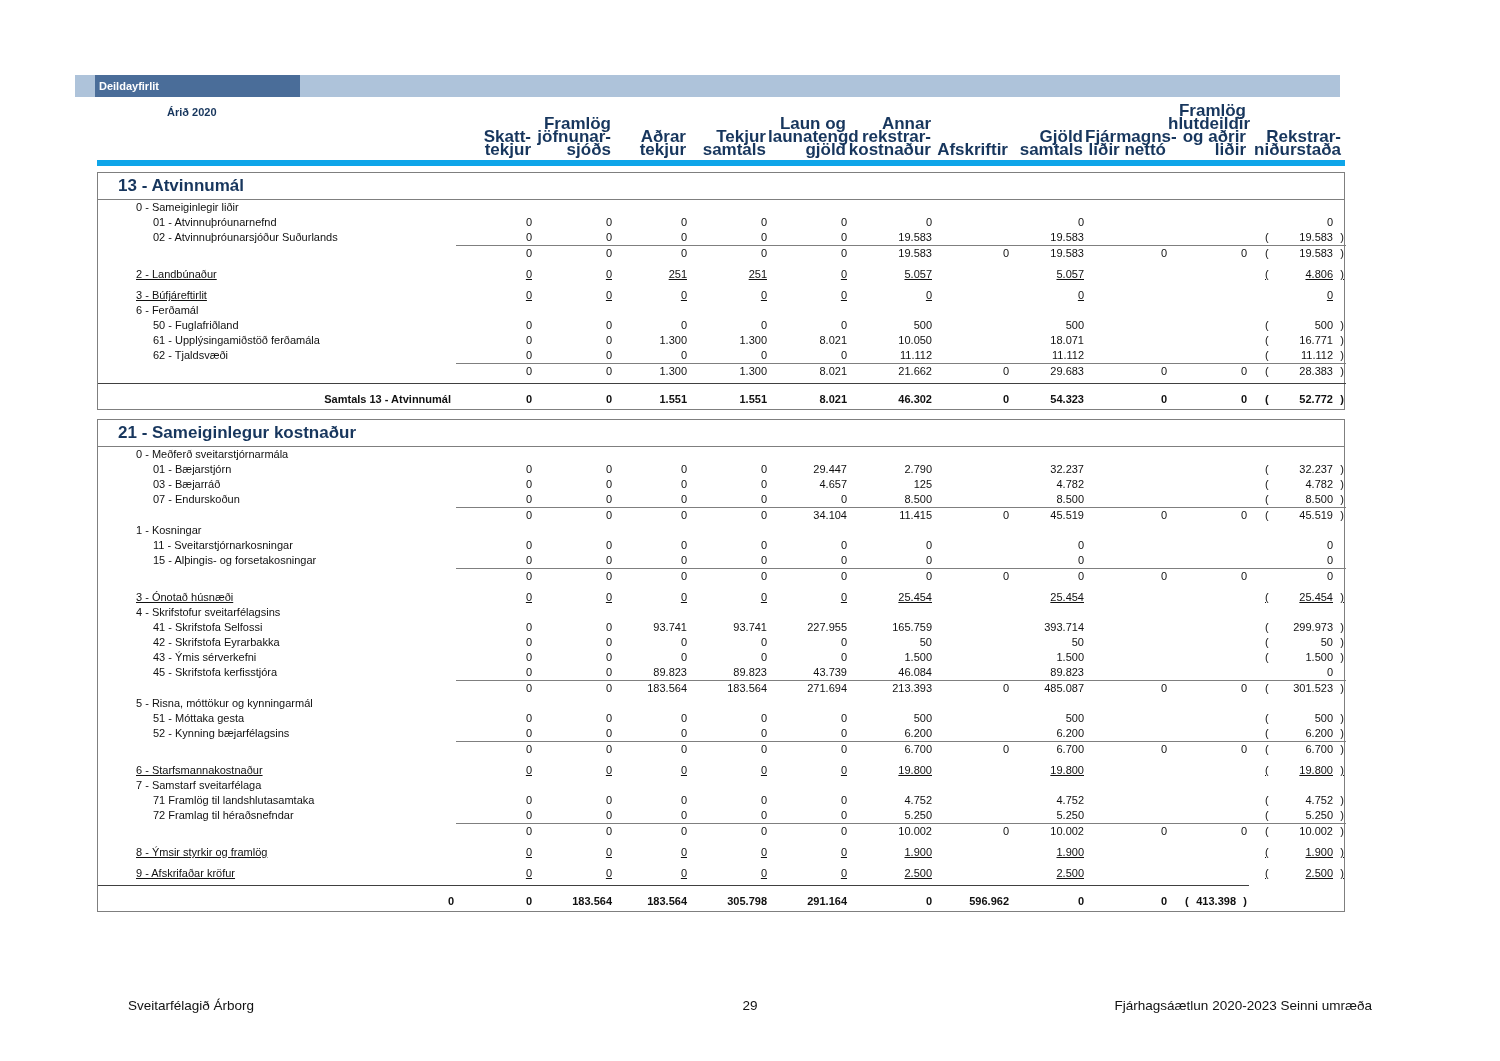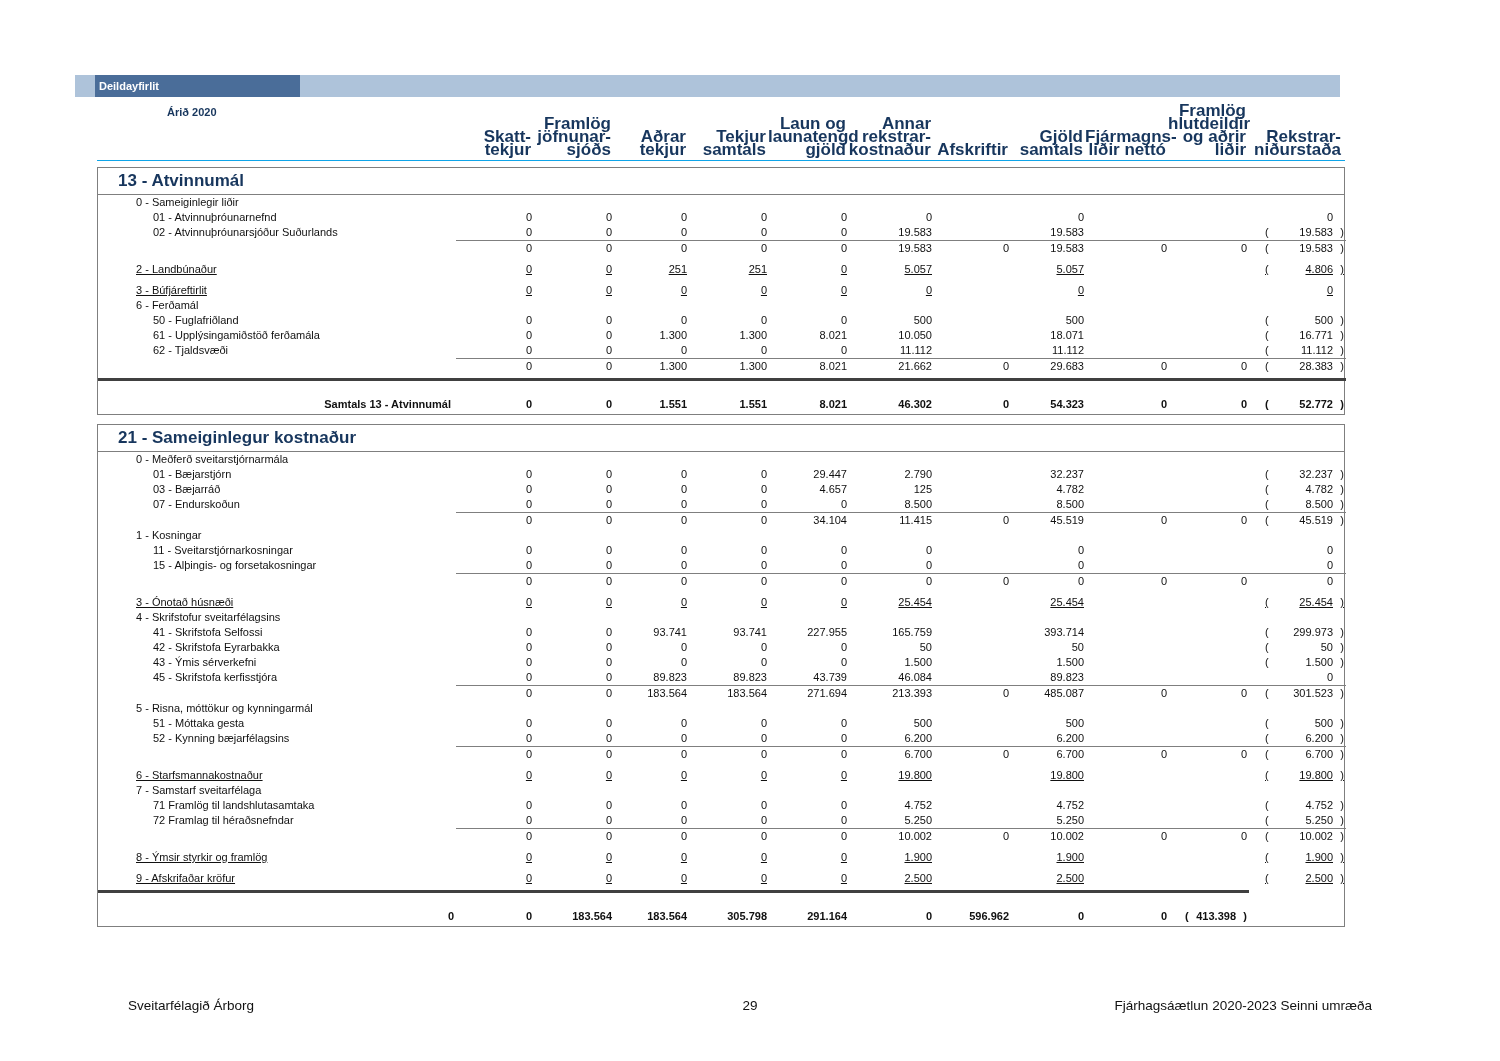--- a/index.html
+++ b/index.html
@@ -7,41 +7,41 @@
     font-family:"Liberation Sans", sans-serif; color:#111; position:relative; overflow:hidden; }
 
   .titlebar { position:absolute; left:75px; top:75px; width:1265px; height:22px; background:#aec3da; }
   .titlebar-dark { position:absolute; left:20px; top:0; height:22px; width:205px; background:#4a6d99;
     color:#fff; font-size:11px; font-weight:bold; line-height:22px; padding-left:4px; }
 
   .table-wrap { position:absolute; left:97px; top:104px; width:1248px; }
 
   .grid-row { display:grid; grid-template-columns:358px 78px 80px 75px 80px 80px 85px 77px 75px 83px 80px 97px; }
 
-  .hdr { border-bottom:1px solid #0ea5e9; padding-bottom:4px; min-height:50px; align-items:end; }
+  .hdr { border-bottom:6px solid #0ea5e9; padding-bottom:4px; min-height:50px; align-items:end; }
   .hdr .ylabel { align-self:start; padding-left:70px; padding-top:2px; font-weight:bold; color:#17365d; font-size:11px; }
   .hdr .hcell { display:flex; flex-direction:column; justify-content:flex-end; text-align:right;
     font-weight:bold; color:#17365d; font-size:17px; line-height:13px; padding-right:2px; }
   .hdr .hcell.last { padding-right:4px; }
 
   .section-box { border:1px solid #7f7f7f; margin-top:6px; }
   .section-box + .section-box { margin-top:9px; }
   .section-title { font-weight:bold; color:#17365d; font-size:17px; padding:3px 0 3px 20px;
     border-bottom:1px solid #7f7f7f; }
 
   .row { min-height:15px; }
   .cell { font-size:11px; line-height:15px; }
   .cell.num { text-align:right; padding-right:2px; }
   .cell.label { padding-left:38px; white-space:nowrap; overflow:hidden; }
   .row.detail .cell.label { padding-left:55px; }
   .row.group { }
   .row.item { margin-top:6px;text-decoration:underline; }
   .row.subtotal .cell:not(.label) { border-top:1px solid #7f7f7f; }
   .row.total { font-weight:bold; margin-top:4px; }
-  .row.total .cell { border-top:3px solid #404040; padding-top:16px; padding-bottom:2px; }
+  .row.total .cell { border-top:1px solid #404040; padding-top:8px; padding-bottom:2px; }
   .row.total .cell.label { text-align:right; padding-right:5px; }
 
   .cell.last { display:flex; padding-left:16px; padding-right:2px; }
   .cell.last .v { margin-left:auto; }
   .cell.last .pc { width:11px; text-align:right; }
 
   .footer { position:absolute; left:0; top:998px; width:1500px; font-size:13.5px; }
   .footer .fl { position:absolute; left:128px; }
   .footer .fc { position:absolute; left:50%; transform:translateX(-50%); }
   .footer .fr { position:absolute; right:128px; }

